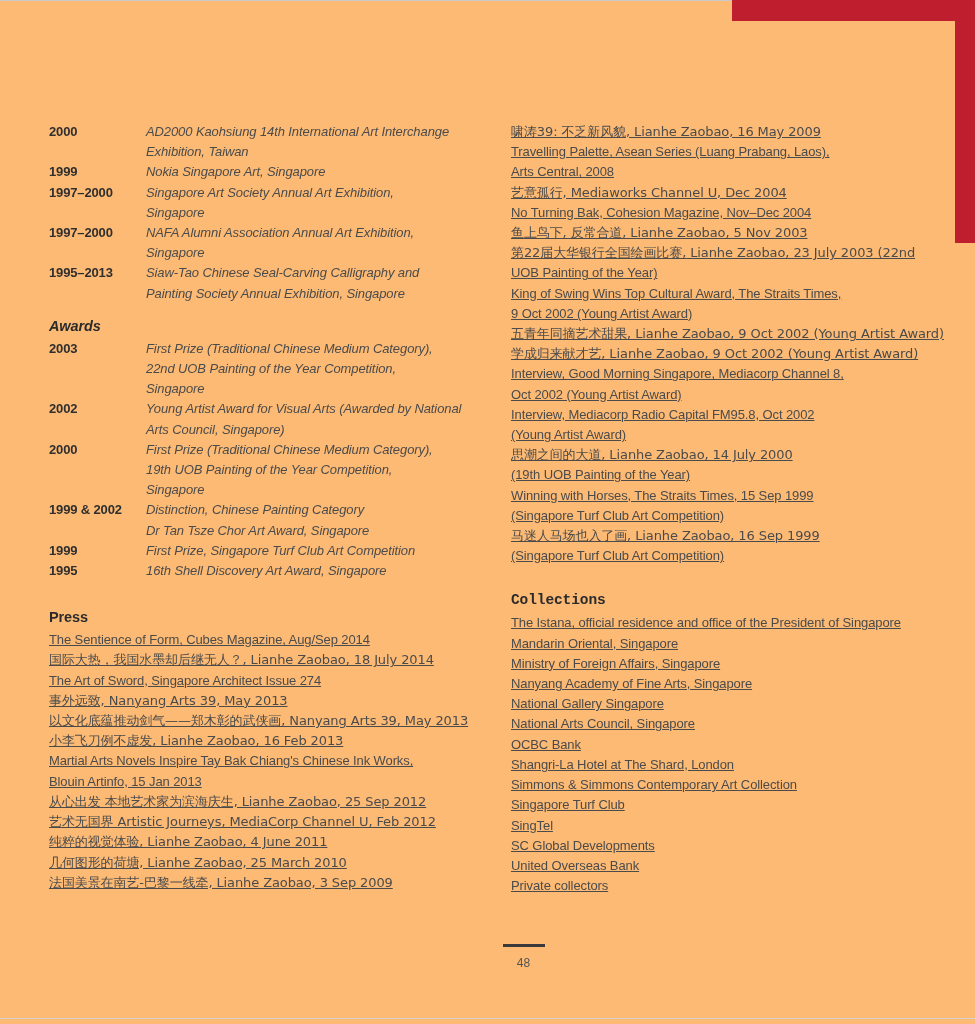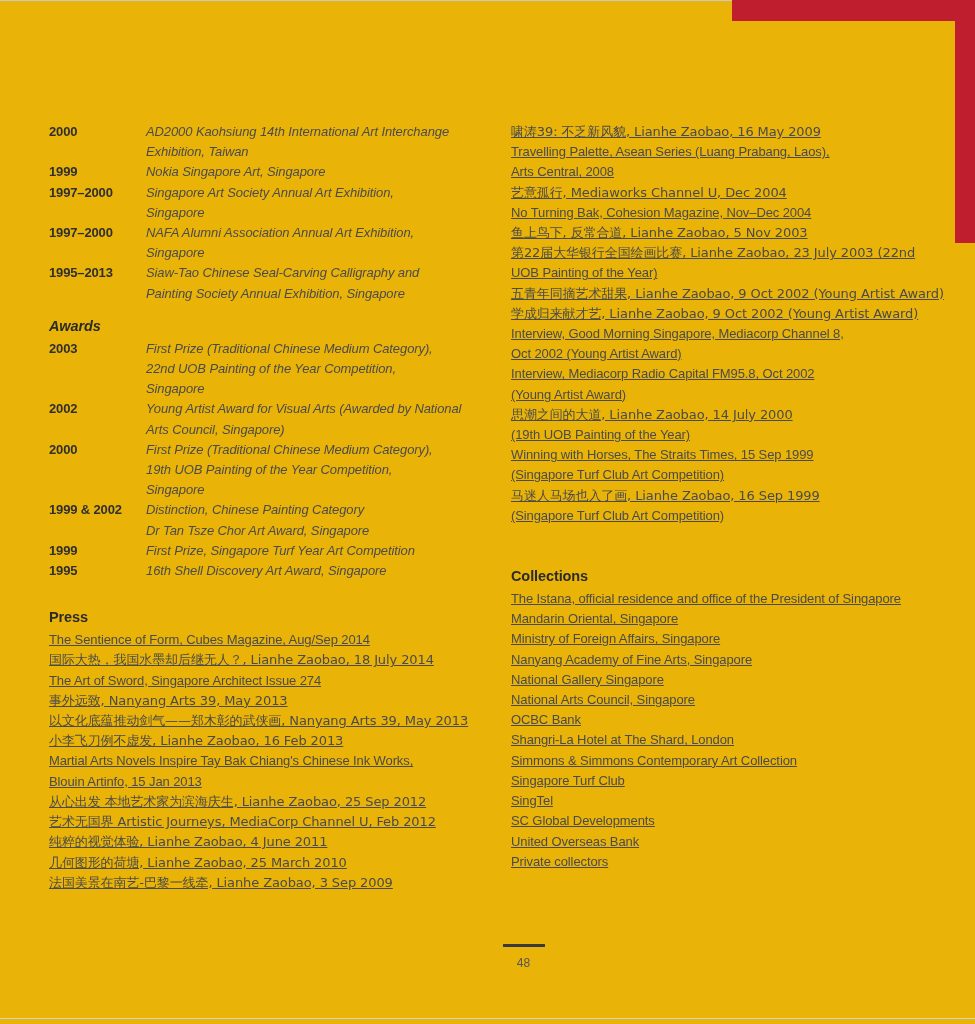--- a/index.html
+++ b/index.html
@@ -10,21 +10,21 @@
     width: 975px;
     height: 1024px;
     background: #ffffff;
     font-family: "Liberation Sans", "DejaVu Sans", sans-serif;
     -webkit-font-smoothing: antialiased;
   }
   .page {
     position: relative;
     width: 975px;
     height: 1024px;
-    background: #eab308;
+    background: #fdba74;
     overflow: hidden;
     box-sizing: border-box;
   }
   
   .edge-top {
     position: absolute;
     left: 0; top: 0;
     width: 975px; height: 1px;
     background: #c9c9c9;
   }
@@ -70,21 +70,21 @@
   .section-heading {
     font-size: 14.5px;
     font-weight: bold;
     color: #2b2b2b;
     letter-spacing: -0.1px;
     margin: 0 0 3px 0;
     line-height: 20px;
   }
   .heading-gap-awards { margin-top: 12px; font-style: italic; }
   .heading-gap-press  { margin-top: 26px; }
-  .heading-gap-collections { margin-top: 40px; }
+  .heading-gap-collections { margin-top: 24px; font-family: Liberation Mono, monospace; }
 
   
   .entry {
     display: flex;
     align-items: flex-start;
     line-height: 20.2px;
     margin: 0;
   }
   .entry-year {
     flex: 0 0 97px;
@@ -216,21 +216,21 @@
           <div class="entry">
             <div class="entry-year">1999 &amp; 2002</div>
             <div class="entry-desc">
               <span class="ln">Distinction, Chinese Painting Category</span>
               <span class="ln">Dr Tan Tsze Chor Art Award, Singapore</span>
             </div>
           </div>
           <div class="entry">
             <div class="entry-year">1999</div>
             <div class="entry-desc">
-              <span class="ln">First Prize, Singapore Turf Year Art Competition</span>
+              <span class="ln">First Prize, Singapore Turf Club Art Competition</span>
             </div>
           </div>
           <div class="entry">
             <div class="entry-year">1995</div>
             <div class="entry-desc">
               <span class="ln">16th Shell Discovery Art Award, Singapore</span>
             </div>
           </div>
         </div>
 
@@ -290,20 +290,24 @@
           </div>
           <div class="line">
             <span class="ln">No Turning Bak, Cohesion Magazine, Nov–Dec 2004</span>
           </div>
           <div class="line">
             <span class="ln line-cjk">鱼上鸟下, 反常合道, Lianhe Zaobao, 5 Nov 2003</span>
           </div>
           <div class="line">
             <span class="ln line-cjk">第22届大华银行全国绘画比赛, Lianhe Zaobao, 23 July 2003 (22nd</span>
             <span class="ln">UOB Painting of the Year)</span>
+          </div>
+          <div class="line">
+            <span class="ln">King of Swing Wins Top Cultural Award, The Straits Times,</span>
+            <span class="ln">9 Oct 2002 (Young Artist Award)</span>
           </div>
           <div class="line">
             <span class="ln line-cjk">五青年同摘艺术甜果, Lianhe Zaobao, 9 Oct 2002 (Young Artist Award)</span>
           </div>
           <div class="line">
             <span class="ln line-cjk">学成归来献才艺, Lianhe Zaobao, 9 Oct 2002 (Young Artist Award)</span>
           </div>
           <div class="line">
             <span class="ln">Interview, Good Morning Singapore, Mediacorp Channel 8,</span>
             <span class="ln">Oct 2002 (Young Artist Award)</span>

